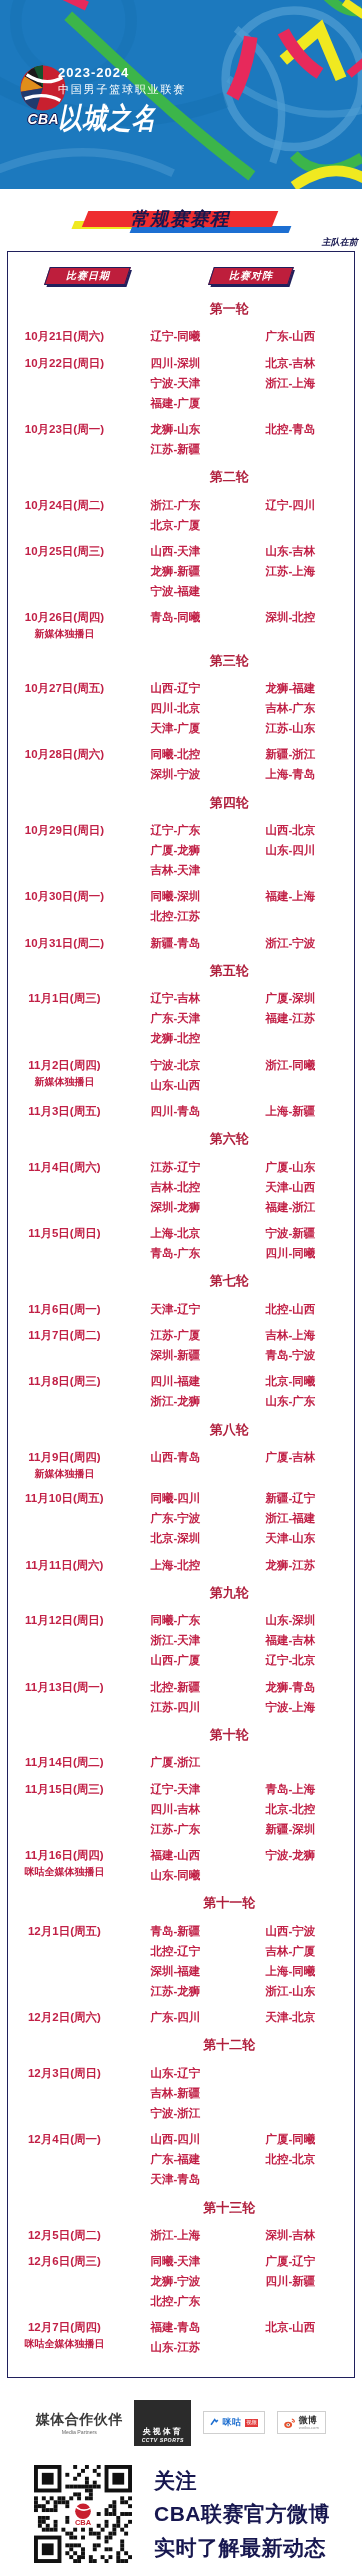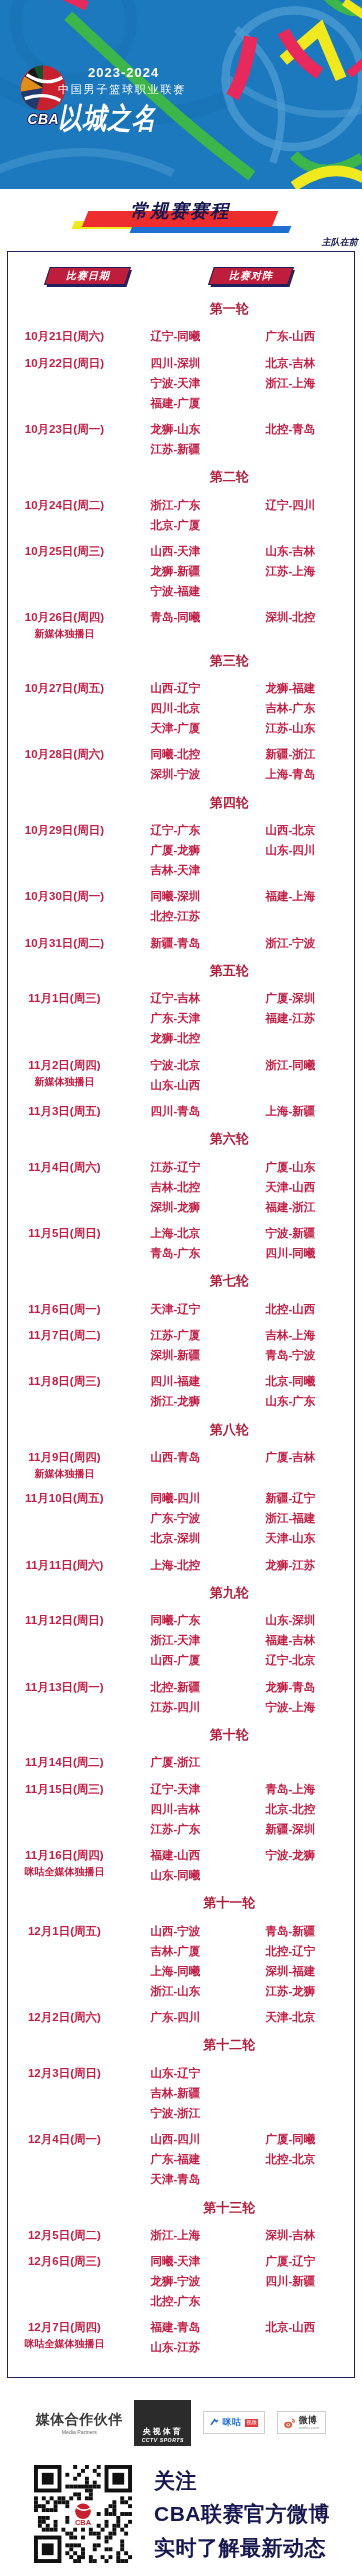--- a/index.html
+++ b/index.html
@@ -7,32 +7,32 @@
   .page{position:relative;width:362px;min-height:2576px;background:#ffffff;overflow:hidden;}
 
   
   .banner{position:relative;width:362px;height:189px;background:#1C79BE;overflow:hidden;}
   .banner svg.art{position:absolute;left:0;top:0;}
   .logo-wrap{position:absolute;left:17.3px;top:64px;width:52px;text-align:center;}
   .logo-ball{width:48px;height:48px;display:block;margin:0 auto;}
   .logo-word{font-size:14px;font-weight:900;font-style:italic;color:#ffffff;letter-spacing:0.5px;
              text-shadow:-1px 0 0 #17174F,1px 0 0 #17174F,0 -1px 0 #17174F,0 1px 0 #17174F;margin-top:-1px;}
   .banner-text{position:absolute;left:58px;top:65px;color:#ffffff;}
-  .season{font-size:13px;font-weight:900;letter-spacing:1px;margin-left:30px;}
+  .season{font-size:13px;font-weight:900;letter-spacing:1px;}
   .league{font-size:11px;font-weight:400;letter-spacing:1.8px;margin-top:2.1px;}
   .slogan{font-size:29px;font-weight:900;font-style:italic;letter-spacing:1px;margin-top:2.1px;
           transform:scaleX(.82);transform-origin:left;}
 
   
   .title-block{position:relative;width:362px;height:62px;}
   .ribbon{position:absolute;transform:skewX(-22deg);}
   .ribbon-yellow{left:73px;top:31.5px;width:64px;height:8.4px;background:#F0E920;z-index:1;}
   .ribbon-red{left:85px;top:21.5px;width:190px;height:16.3px;background:#EE2D2F;z-index:2;}
   .ribbon-blue{left:131px;top:37px;width:159px;height:6.8px;background:#1D6FD2;z-index:1;}
-  .page-title{position:absolute;left:85px;top:9px;width:190px;z-index:3;text-align:center;
+  .page-title{position:absolute;left:85px;top:17px;width:190px;z-index:3;text-align:center;
               font-size:18.4px;font-weight:900;font-style:italic;color:#17174F;letter-spacing:1.6px;margin:0;}
   .home-note{position:absolute;right:4.2px;top:47px;font-size:9px;font-weight:900;font-style:italic;color:#17174F;}
 
   
   .schedule{position:relative;margin:0 6.8px;border:1.6px solid #20205C;padding:14.7px 0 13.6px 0;background:#ffffff;}
   .badges{position:relative;height:24px;}
   .badge{position:absolute;top:0;height:15.7px;background:#BE1E3C;border:1.6px solid #20205C;
          transform:skewX(-18deg);box-shadow:2.6px 2.6px 0 -0.5px #20205C;display:flex;align-items:center;justify-content:center;}
   .badge-date{left:39px;width:79px;}
   .badge-match{left:203px;width:78px;}
@@ -499,30 +499,30 @@
             <div class="game">宁波-龙狮</div>
             <div class="game"></div>
           </div>
         </div>
         <div class="round-title">第十一轮</div>
         <div class="day">
           <div class="date-cell">
             <div class="date-line">12月1日(周五)</div>
           </div>
           <div class="gcol">
+            <div class="game">青岛-新疆</div>
+            <div class="game">北控-辽宁</div>
+            <div class="game">深圳-福建</div>
+            <div class="game">江苏-龙狮</div>
+          </div>
+          <div class="gcol">
             <div class="game">山西-宁波</div>
             <div class="game">吉林-广厦</div>
             <div class="game">上海-同曦</div>
             <div class="game">浙江-山东</div>
-          </div>
-          <div class="gcol">
-            <div class="game">青岛-新疆</div>
-            <div class="game">北控-辽宁</div>
-            <div class="game">深圳-福建</div>
-            <div class="game">江苏-龙狮</div>
           </div>
         </div>
         <div class="day">
           <div class="date-cell">
             <div class="date-line">12月2日(周六)</div>
           </div>
           <div class="gcol">
             <div class="game">广东-四川</div>
           </div>
           <div class="gcol">

